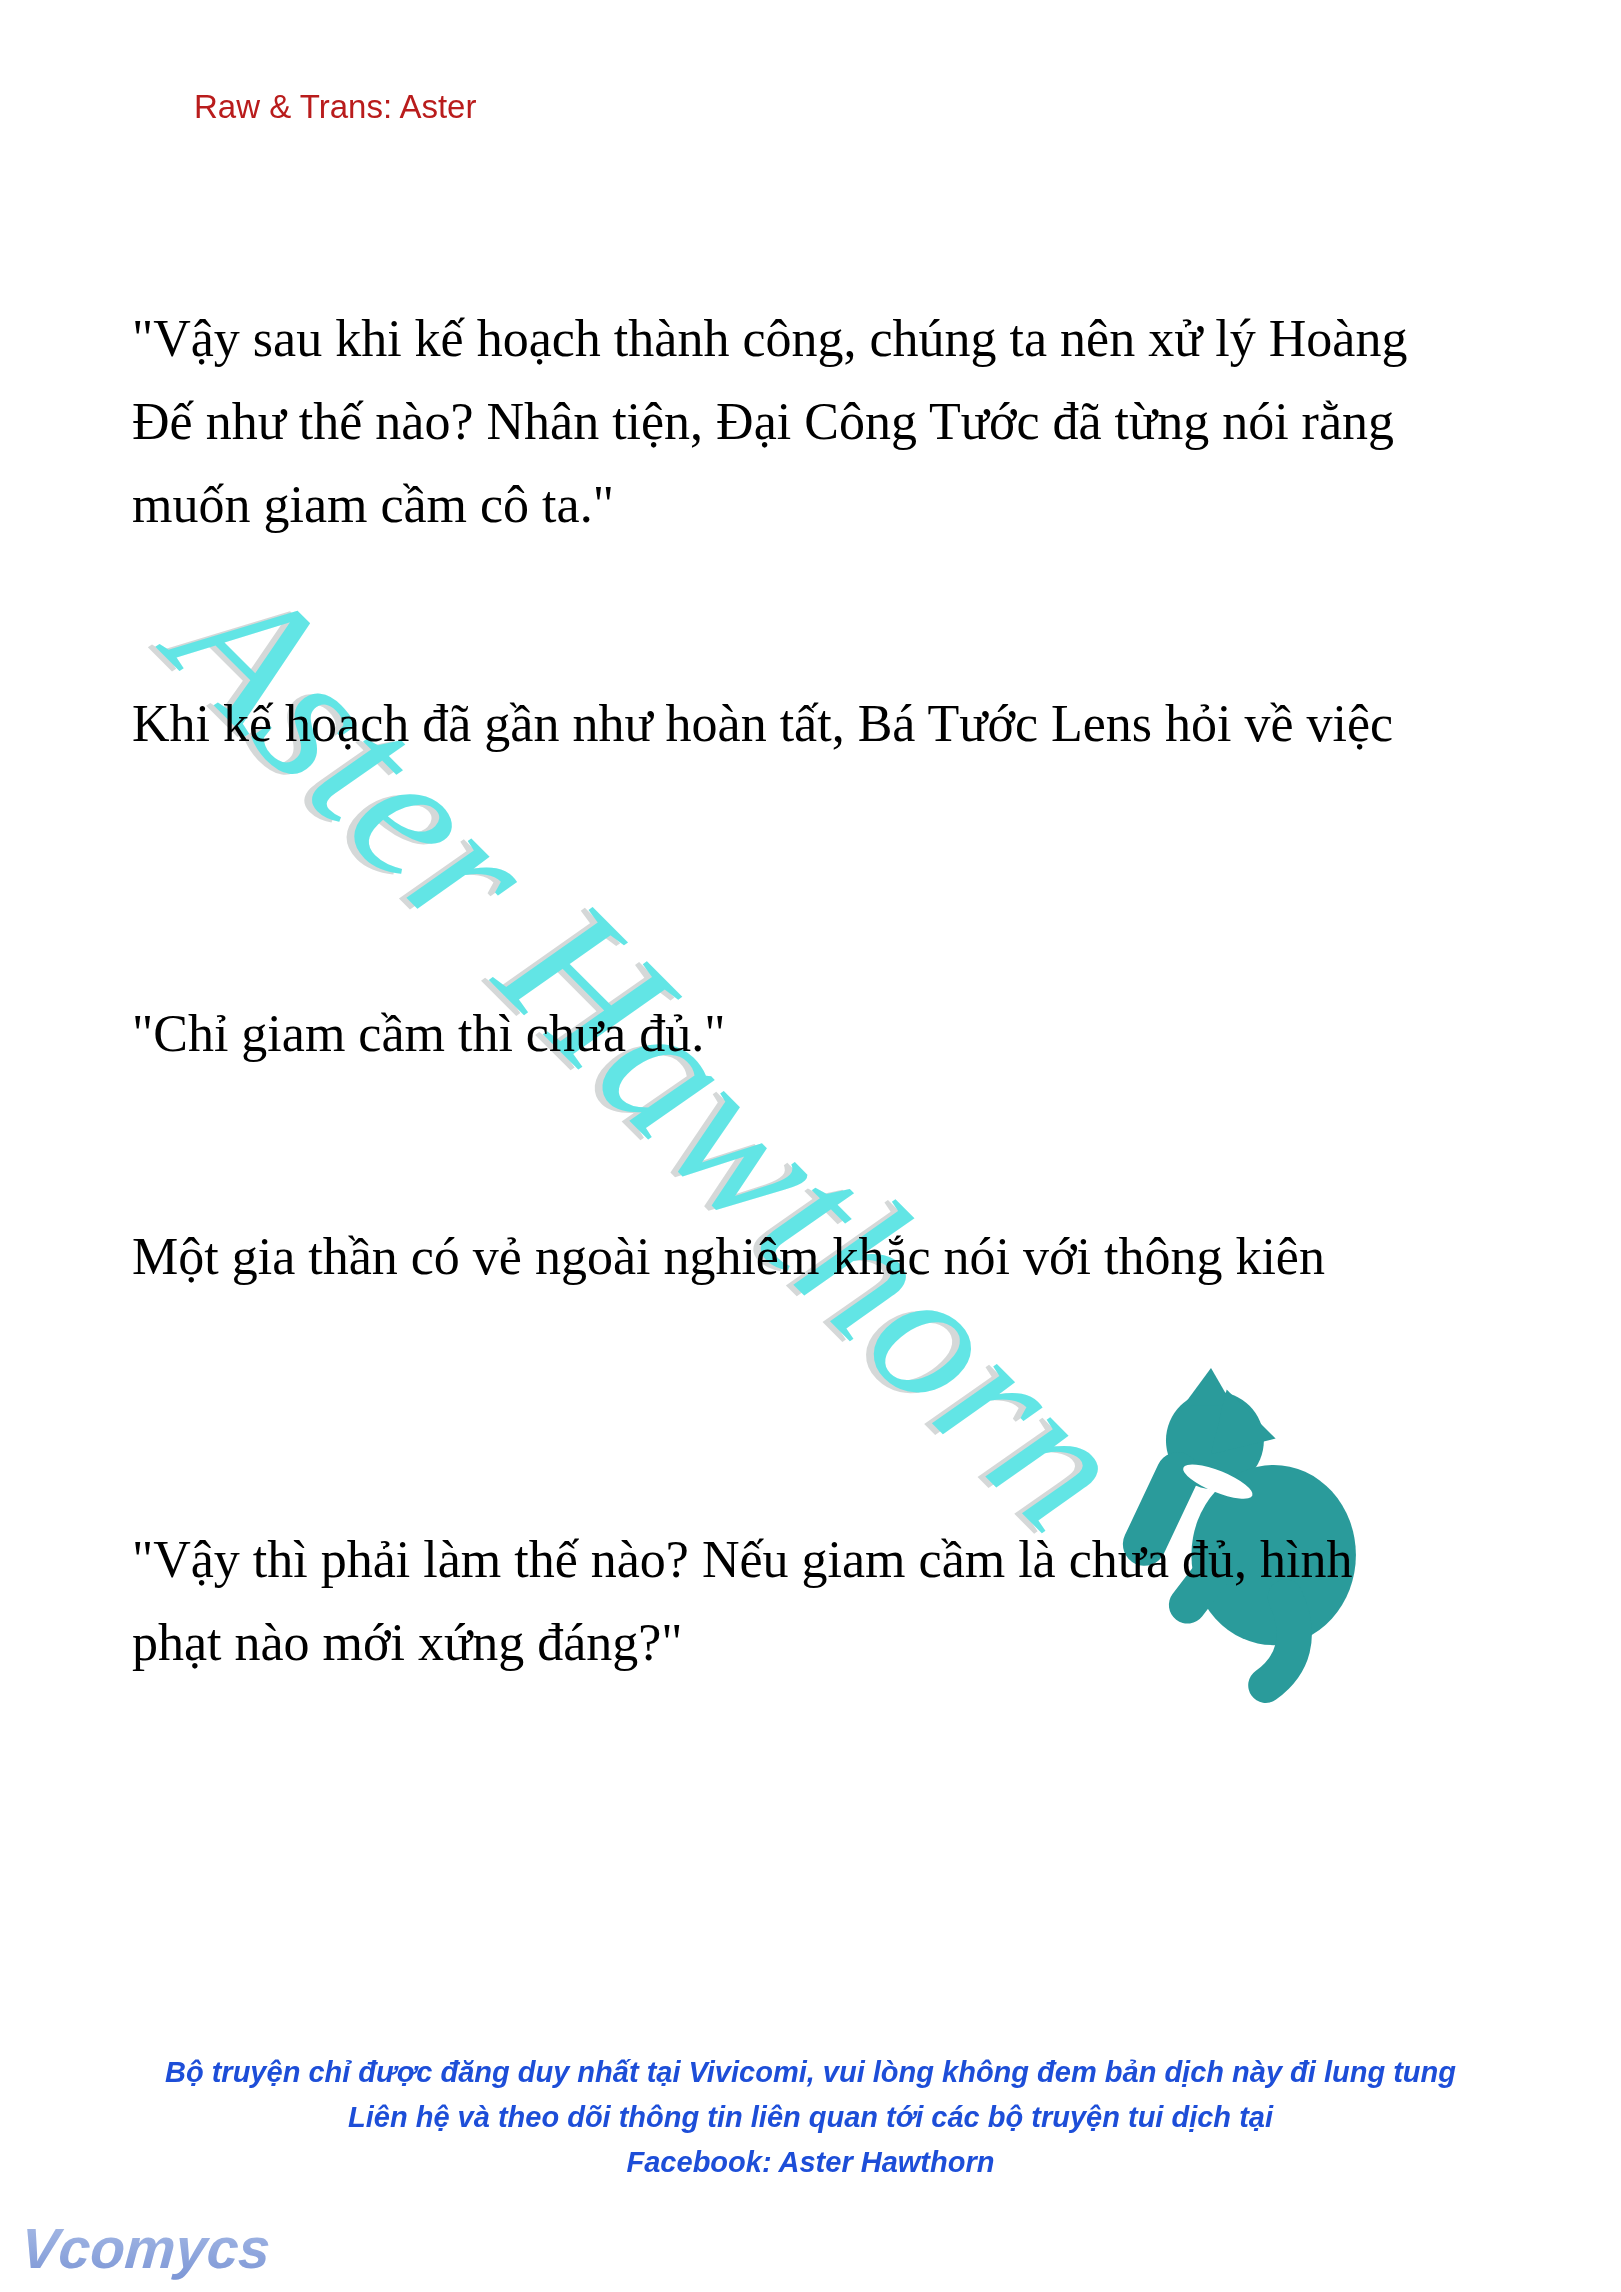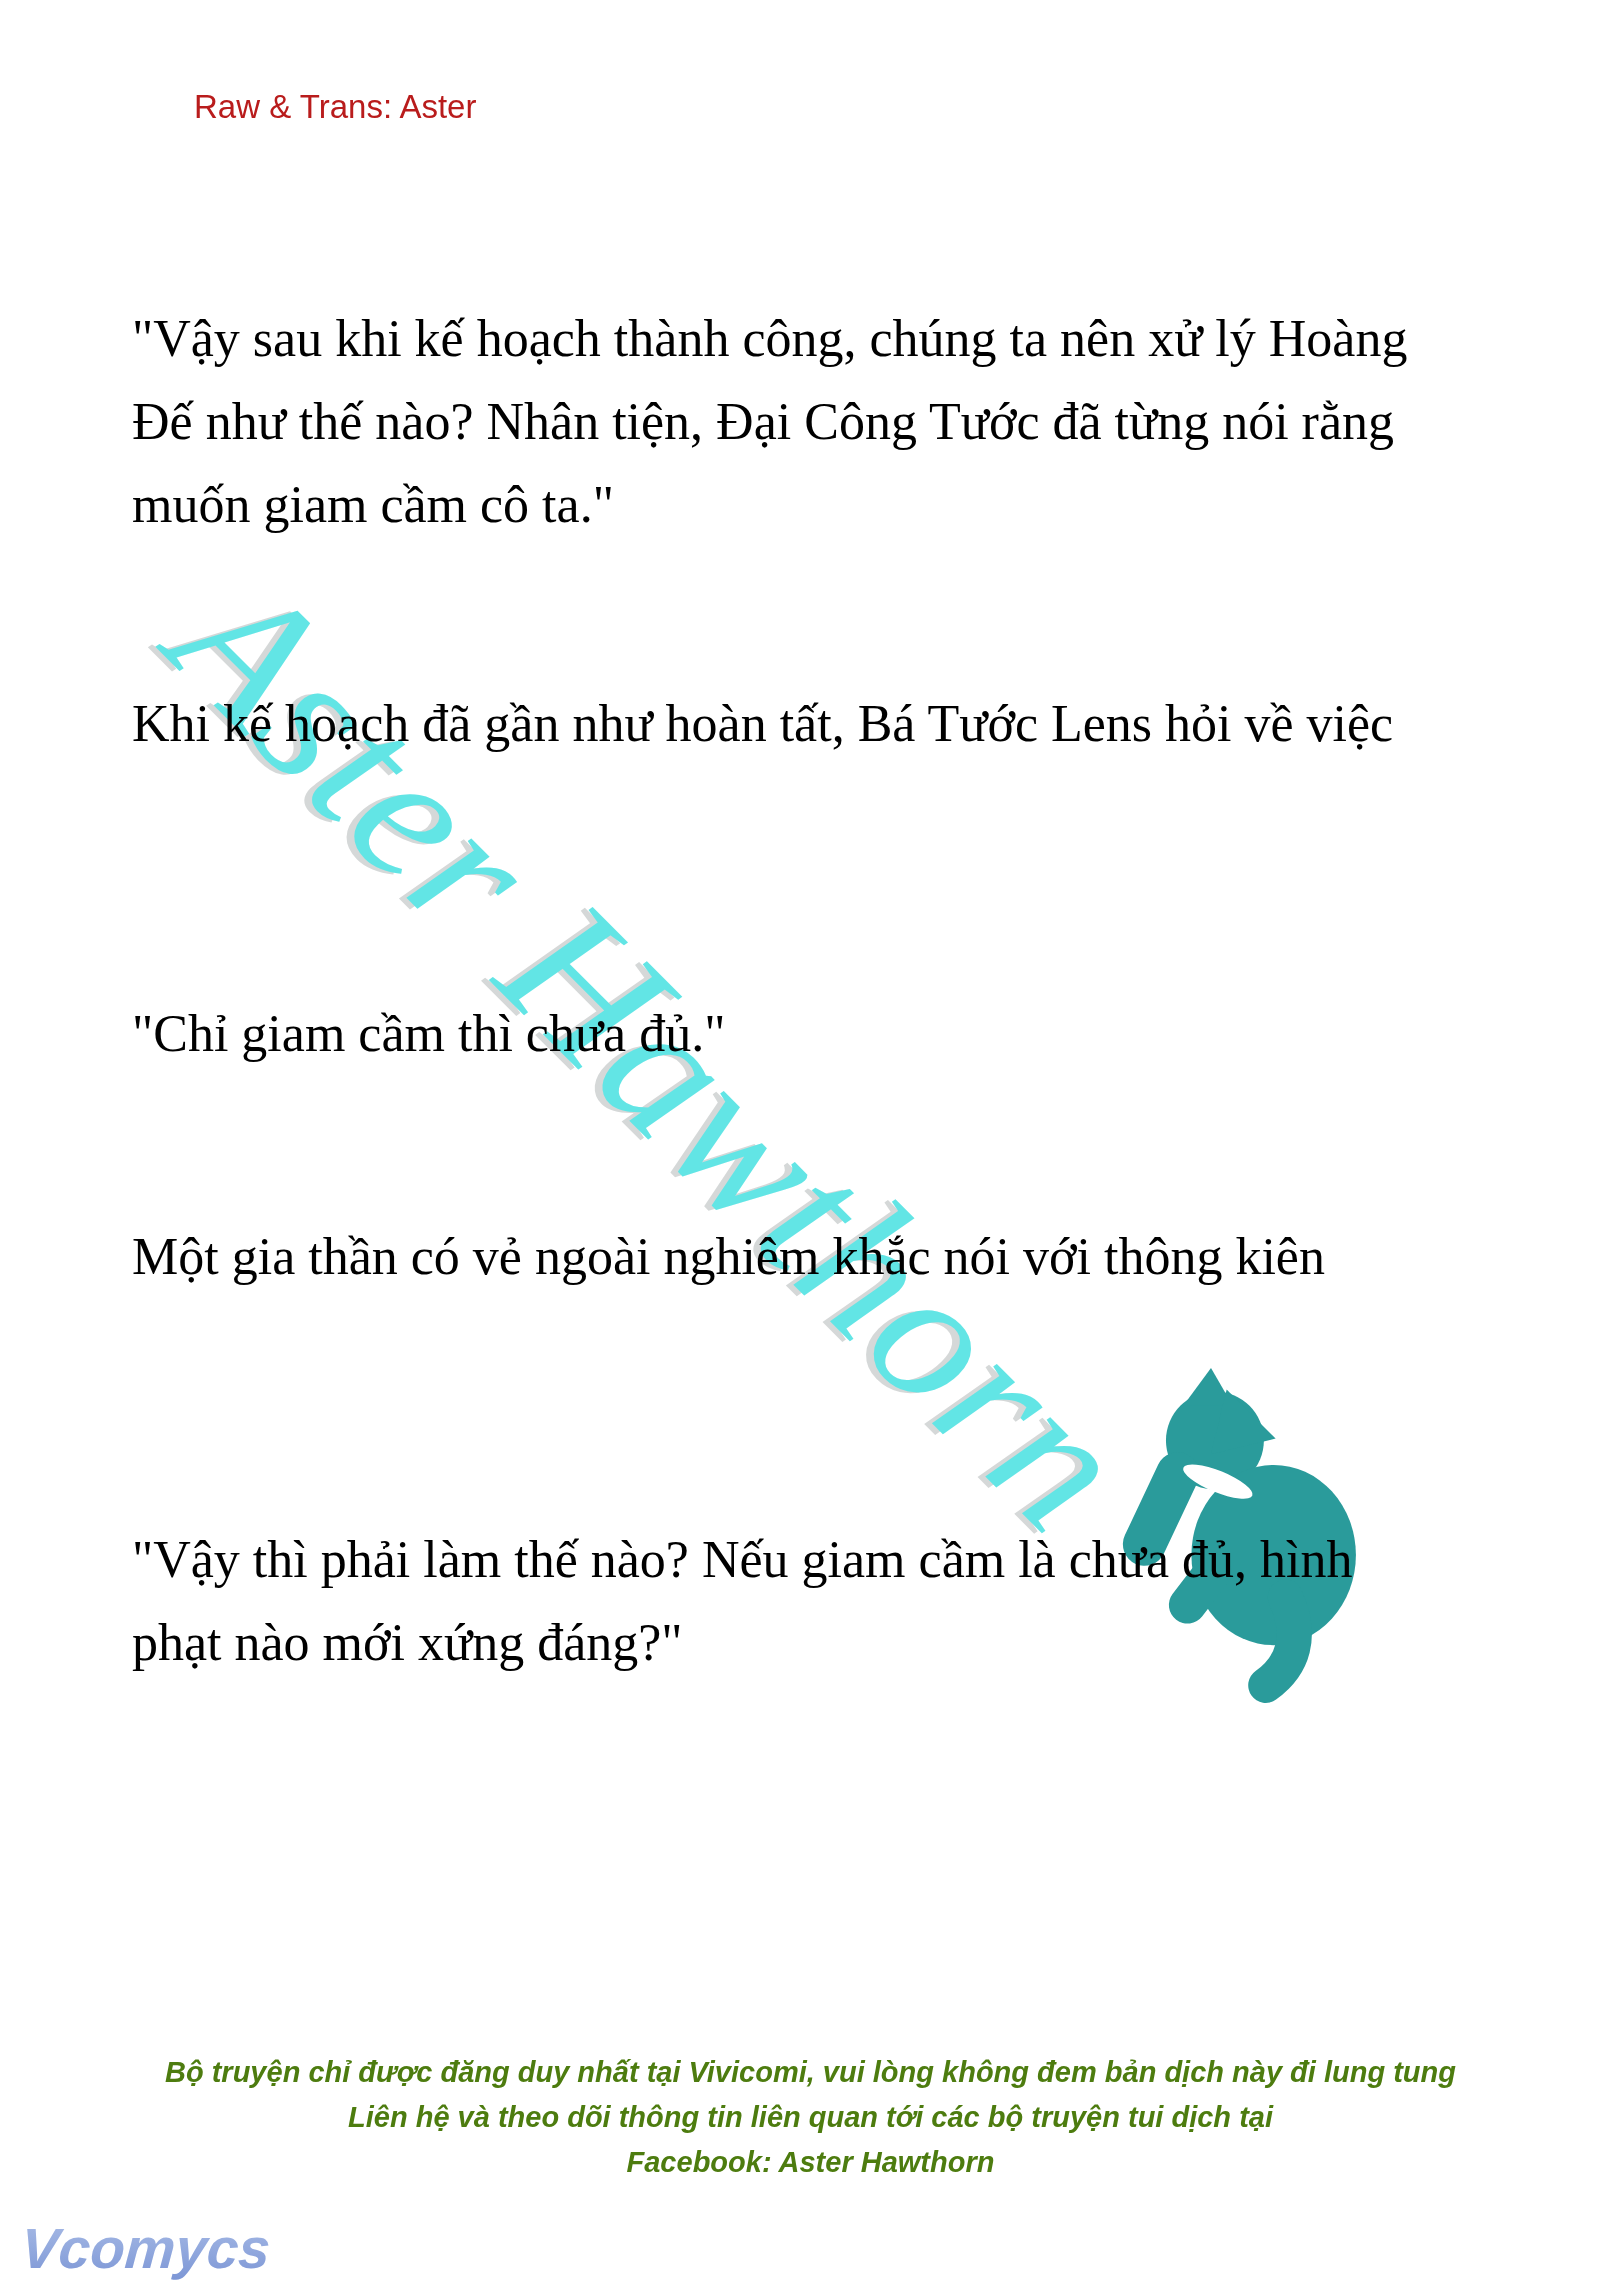--- a/index.html
+++ b/index.html
@@ -66,21 +66,21 @@
     position: absolute;
     left: 0;
     top: 2050px;
     width: 1621px;
     text-align: center;
     font-family: "Liberation Sans", sans-serif;
     font-style: italic;
     font-weight: bold;
     font-size: 29px;
     line-height: 45px;
-    color: #4d7c0f;
+    color: #1d4ed8;
     z-index: 2;
   }
   .logo-svg {
     position: absolute;
     left: 19.6px;
     top: 2203px;
     width: 255px;
     height: 88px;
     z-index: 2;
   }

